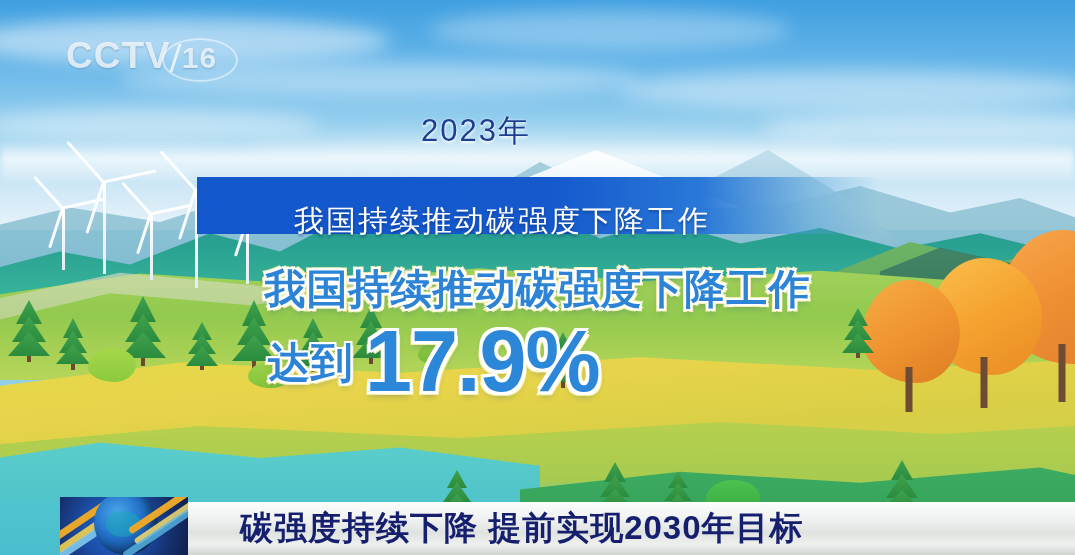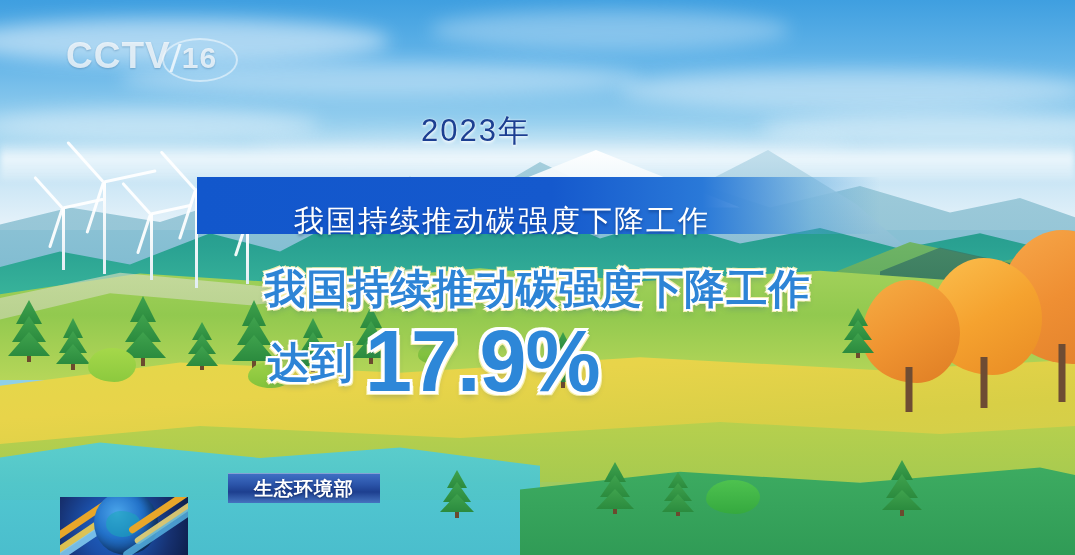--- a/index.html
+++ b/index.html
@@ -457,22 +457,22 @@
     <div class="txt">我国持续推动碳强度下降工作</div>
   </div>
 
   <div class="line2">我国持续推动碳强度下降工作</div>
 
   <div class="line3">
     <span class="pre">达到</span>
     <span class="big">17.9%</span>
   </div>
 
-  <div class="lt-tab">
-    <span>生态环境部</span>
+  <div class="lt-bar">
+    <div class="title">碳强度持续下降 提前实现2030年目标</div>
   </div>
   <div class="lt-globe">
     <div class="swoosh s1"></div>
     <div class="swoosh s2"></div>
     <div class="swoosh s3"></div>
     <div class="sphere"></div>
     <div class="land"></div>
     <div class="swoosh s4"></div>
     <div class="swoosh s5"></div>
     <div class="swoosh s6"></div>

